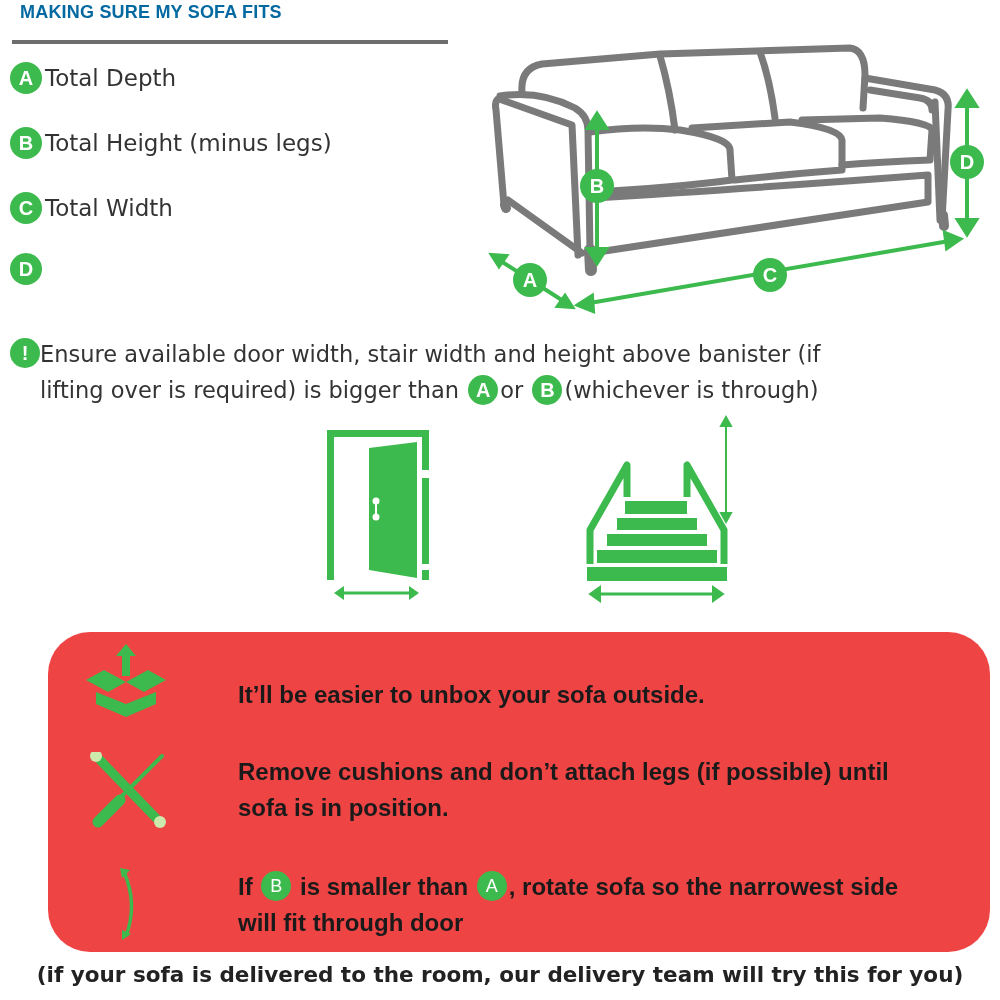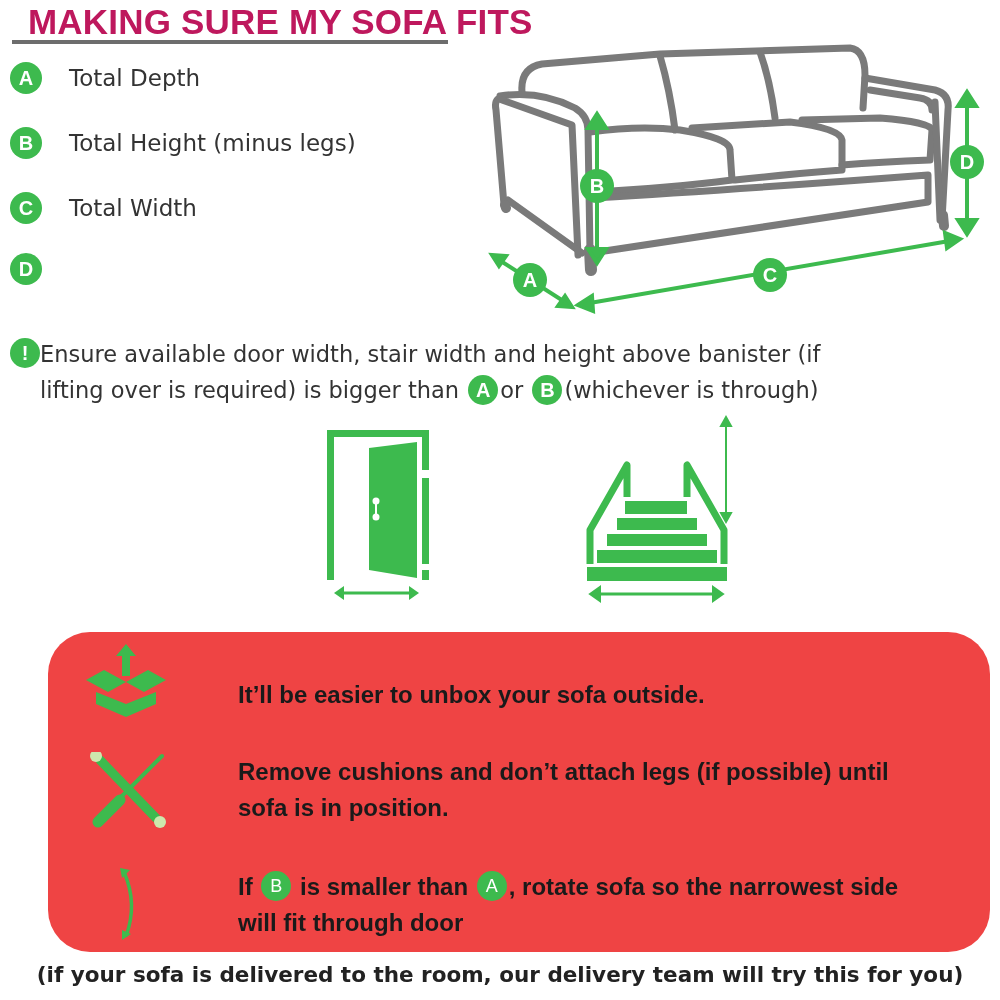--- a/index.html
+++ b/index.html
@@ -1,26 +1,26 @@
 <!DOCTYPE html>
 <html><head>
 <meta charset="utf-8">
 <style>
   html,body{margin:0;padding:0;}
   body{width:1000px;height:1000px;background:#ffffff;position:relative;overflow:hidden;
        font-family:"DejaVu Sans","Liberation Sans",sans-serif;color:#333333;}
-  .title{position:absolute;left:28px;top:2px;font-family:"Liberation Sans",sans-serif;font-weight:bold;
-         font-size:35px;letter-spacing:0.2px;color:#be185d;}
+  .title{position:absolute;left:20px;top:2px;font-family:"Liberation Sans",sans-serif;font-weight:bold;
+         font-size:18px;letter-spacing:0.2px;color:#0369a1;}
   .title-rule{position:absolute;left:12px;top:40px;width:436px;height:4px;background:#6d6d6d;}
   .legend-item{position:absolute;left:10px;display:flex;align-items:center;}
   .badge{width:32px;height:32px;border-radius:50%;background:#3dba4e;color:#fff;
          font-family:"Liberation Sans",sans-serif;font-weight:bold;font-size:20px;
          display:flex;align-items:center;justify-content:center;flex:none;}
   .badge.sm{width:30px;height:30px;font-size:18px;display:inline-flex;vertical-align:middle;margin:0 2px;position:relative;top:-3px;}
-  .legend-label{margin-left:27px;font-size:23px;color:#333;}
+  .legend-label{margin-left:3px;font-size:23px;color:#333;}
   .sofa{position:absolute;left:480px;top:30px;width:520px;height:290px;}
   .note{position:absolute;left:10px;top:336px;width:960px;display:flex;align-items:flex-start;}
   .note .badge{width:30px;height:30px;font-size:20px;margin-top:2px;}
   .note-text{font-size:22.5px;line-height:36px;color:#333;}
   .door{position:absolute;left:320px;top:420px;width:120px;height:190px;}
   .stairs{position:absolute;left:580px;top:412px;width:170px;height:195px;}
   .panel{position:absolute;left:48px;top:632px;width:942px;height:320px;background:#ef4444;border-radius:42px;}
   .tip-icon{position:absolute;}
   .tip-text{position:absolute;left:190px;font-family:"Liberation Sans",sans-serif;font-weight:bold;
             font-size:24px;line-height:36px;color:#1a1a1a;}

